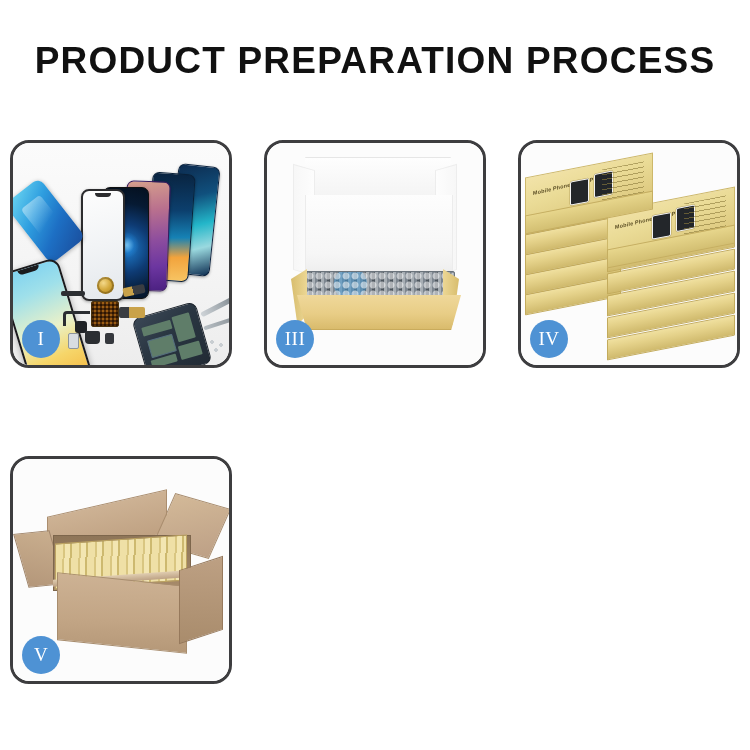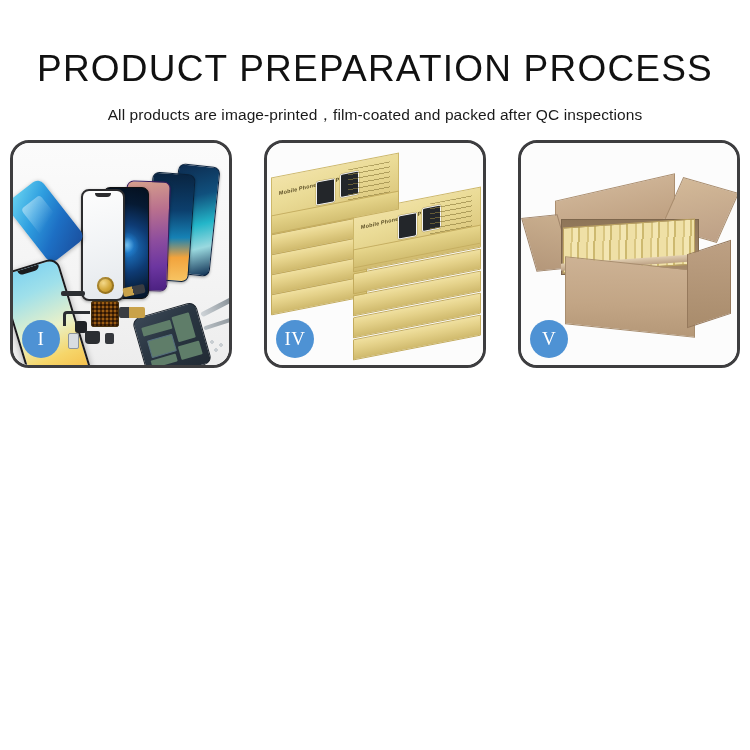--- a/index.html
+++ b/index.html
@@ -16,25 +16,25 @@
   }
 
   
   #header {
     padding-top: 34px;
     text-align: center;
   }
   #page-title {
     font-family: "Liberation Sans", sans-serif;
     font-size: 37px;
-    font-weight: normal;
+    font-weight: bold;
     letter-spacing: 1.2px;
     color: #111111;
     line-height: 1.05;
-    margin: 16px;
+    margin: 8px;
     white-space: nowrap;
   }
   #page-subtitle {
     font-family: "Liberation Sans", sans-serif;
     font-size: 15.5px;
     font-weight: normal;
     color: #1a1a1a;
     margin: 12px 0 0 0;
     letter-spacing: 0.1px;
     white-space: nowrap;
@@ -623,21 +623,20 @@
     background: linear-gradient(150deg, rgba(255,255,255,.75), rgba(235,238,240,.3));
     transform: rotate(-12deg);
     border-radius: 4px;
   }
 </style>
 </head>
 <body>
 
 <div id="header">
   <h1 id="page-title">PRODUCT PREPARATION PROCESS</h1>
-  <p id="page-subtitle">All products are image-printed，film-coated and packed after QC inspections</p>
 </div>
 
 <div id="steps-grid">
 
   <div class="step-panel">
     <div class="panel-stage">
       <div class="p1-bg"></div>
       <div class="phone ph-5"></div>
       <div class="phone ph-4"></div>
       <div class="phone ph-3"></div>
@@ -663,20 +662,34 @@
       <div class="part pt-spk"></div>
       <div class="part pt-btn"></div>
       <div class="part pt-sim"></div>
       <div class="part pt-cam"></div>
       <div class="part pt-screws"></div>
     </div>
     <div class="step-badge">I</div>
   </div>
 
 
+  <div class="step-panel">
+    <div class="panel-stage">
+      <div class="p3-bg"></div>
+      <div class="m-lidback"></div>
+      <div class="m-flap-l"></div>
+      <div class="m-flap-r"></div>
+      <div class="m-innerwall"></div>
+      <div class="m-content"></div>
+      <div class="m-side-l"></div>
+      <div class="m-side-r"></div>
+      <div class="m-front"></div>
+    </div>
+    <div class="step-badge">III</div>
+  </div>
 
   <div class="step-panel">
     <div class="panel-stage">
       <div class="p4-bg"></div>
 
       <div class="slab" style="left:4px; top:62px;  width:94px;"></div>
       <div class="slab" style="left:4px; top:82px;  width:94px;"></div>
       <div class="slab" style="left:4px; top:102px; width:94px;"></div>
       <div class="slab" style="left:4px; top:122px; width:94px;"></div>
       <div class="slab" style="left:4px; top:142px; width:94px;"></div>

